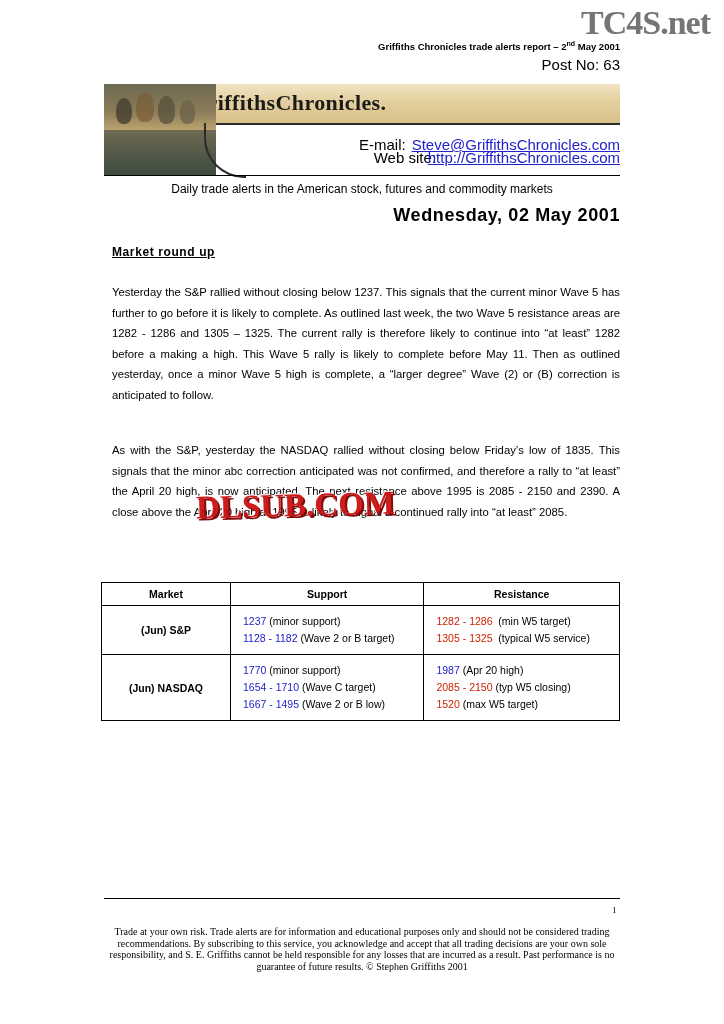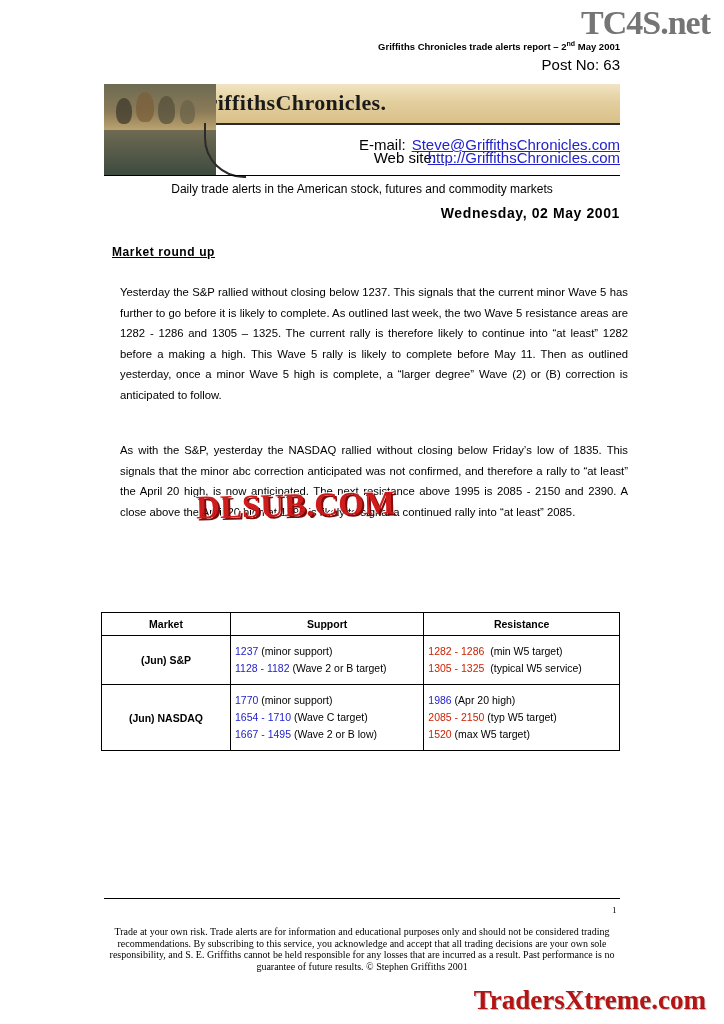--- a/index.html
+++ b/index.html
@@ -173,21 +173,21 @@
     padding-top: 6px;
     border-top: 1px solid #000;
   }
 
   .dateline {
     position: absolute;
     top: 205px;
     left: 0;
     width: 620px;
     text-align: right;
-    font-size: 14px;
+    font-size: 18px;
     font-weight: bold;
     color: #000;
     letter-spacing: 0.6px;
   }
 
   
   .section-title {
     position: absolute;
     top: 245px;
     left: 112px;
@@ -197,29 +197,28 @@
     letter-spacing: 0.6px;
   }
   .para {
     position: absolute;
     left: 112px;
     width: 508px;
     font-size: 11.3px;
     line-height: 20.5px;
     text-align: justify;
     color: #000;
-    margin-left: 8px;
   }
   .para.p1 { top: 282px; }
   .para.p2 { top: 440px; }
 
   
   table.data {
     position: absolute;
-    top: 612px;
+    top: 582px;
     left: 101px;
     width: 519px;
     border-collapse: collapse;
     font-size: 10.5px;
   }
   table.data th, table.data td {
     border: 1px solid #000;
     vertical-align: middle;
   }
   table.data th {
@@ -228,21 +227,21 @@
     padding: 5px 4px;
     font-size: 10.5px;
   }
   table.data td.market {
     text-align: center;
     font-weight: bold;
     width: 120px;
     padding: 8px 4px;
   }
   table.data td.cell {
-    padding: 7px 4px;
+    padding: 7px 12px;
     line-height: 17px;
   }
   .val-blue { color: #2222cc; }
   .val-red  { color: #cc2200; }
 
   
   .footer-rule {
     position: absolute;
     left: 104px;
     top: 898px;
@@ -334,27 +333,26 @@
         </td>
       </tr>
       <tr>
         <td class="market">(Jun)  NASDAQ</td>
         <td class="cell">
           <div><span class="val-blue">1770</span> <span>(minor support)</span></div>
           <div><span class="val-blue">1654 - 1710</span> <span>(Wave C target)</span></div>
           <div><span class="val-blue">1667 - 1495</span> <span>(Wave 2 or B low)</span></div>
         </td>
         <td class="cell">
-          <div><span class="val-blue">1986</span> <span>(Apr 20 high)</span></div>
-          <div><span class="val-red">2085 - 2150</span> <span>(typ W5 target)</span></div>
+          <div><span class="val-blue">1987</span> <span>(Apr 20 high)</span></div>
+          <div><span class="val-red">2085 - 2150</span> <span>(typ W5 closing)</span></div>
           <div><span class="val-red">1520</span> <span>(max W5 target)</span></div>
         </td>
       </tr>
     </tbody>
   </table>
 
   <div class="footer-rule"></div>
   <div class="footer">Trade at your own risk. Trade alerts are for information and educational purposes only and should not be considered trading recommendations. By subscribing to this service, you acknowledge and accept that all trading decisions are your own sole responsibility, and S. E. Griffiths cannot be held responsible for any losses that are incurred as a result.  Past performance is no guarantee of future results.  © Stephen Griffiths 2001</div>
   <div class="page-num">1</div>
 
-  <div class="wm-traders">TradersXtreme.com</div>
 
 </div>
 
 </body></html>

